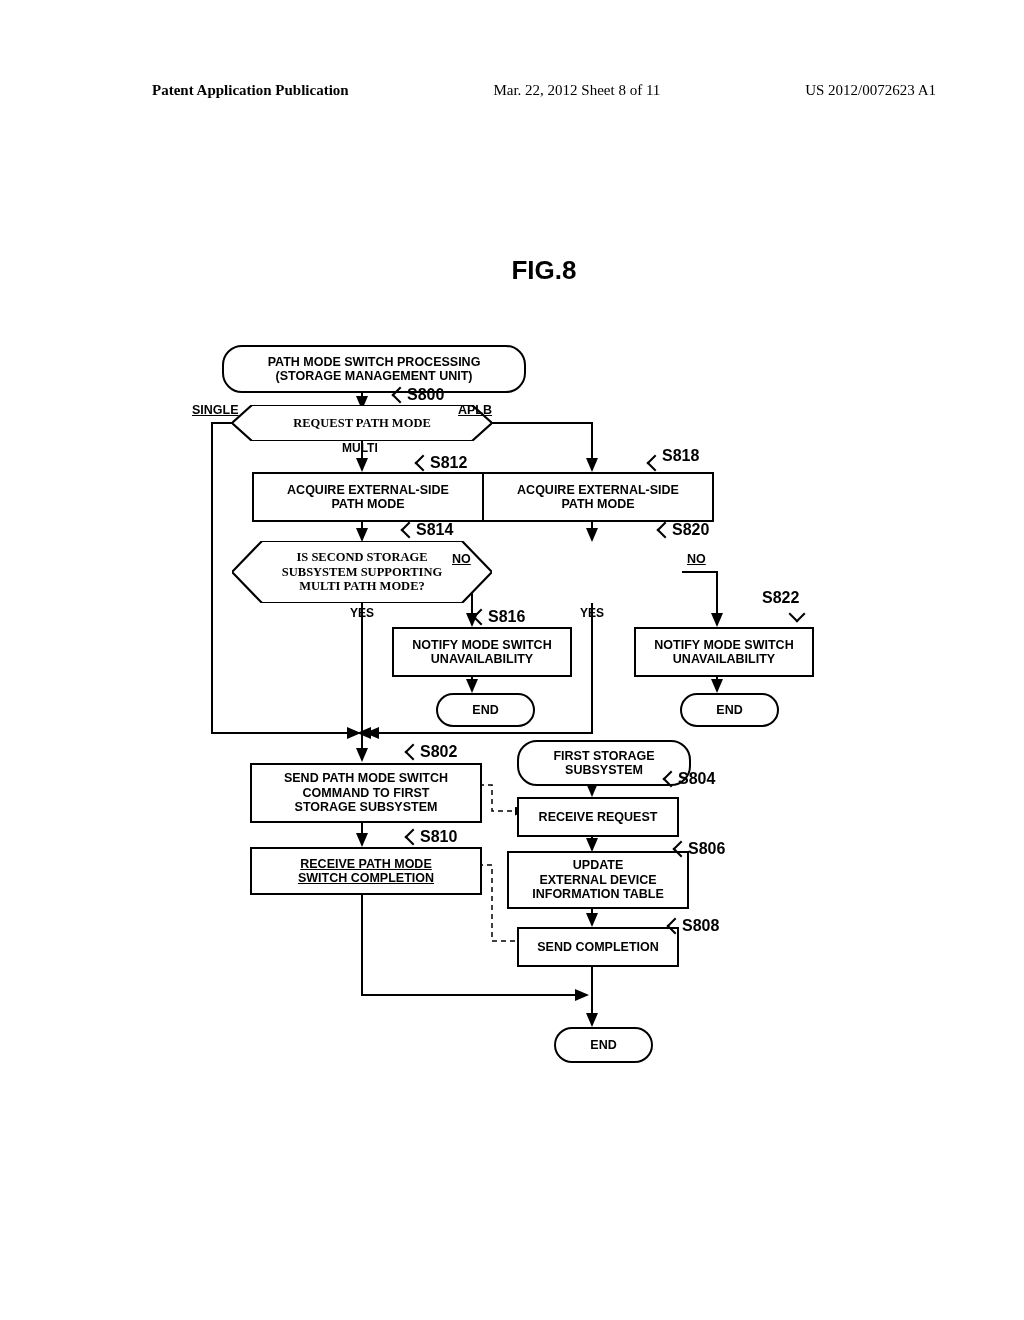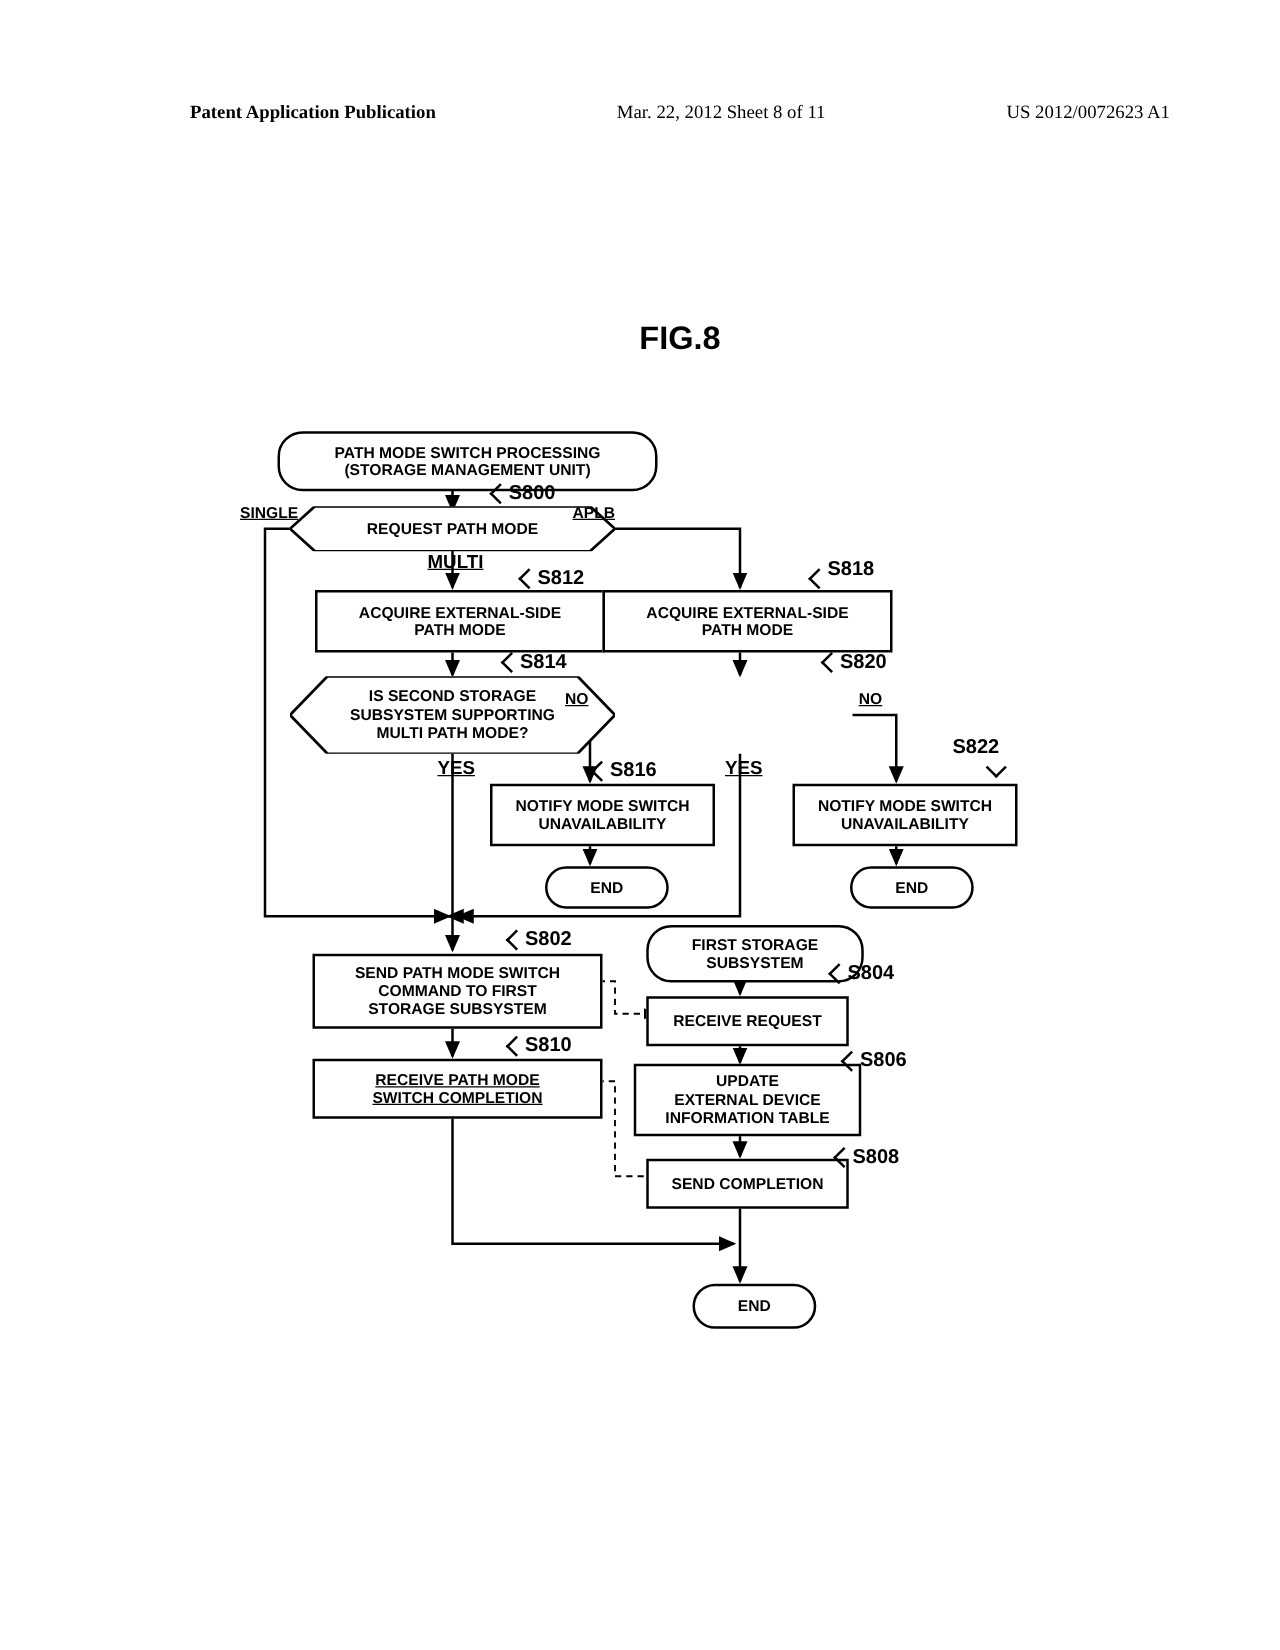--- a/index.html
+++ b/index.html
@@ -71,23 +71,23 @@
     display: flex;
     align-items: center;
     justify-content: center;
     line-height: 1.15;
   }
   .dec svg {
     position: absolute;
     left: 0; top: 0;
     width: 100%; height: 100%;
   }
-  .dec .t { position: relative; z-index: 1; padding: 0 28px; }
+  .dec .t { position: relative; z-index: 1; padding: 0 28px; font-family: Liberation Serif, serif; }
   .lbl { font-size: 12.5px; font-weight: bold; text-decoration: underline; }
-  .lbln { font-size: 15px; font-weight: bold; position: absolute; text-decoration: underline; }
+  .lbln { font-size: 12px; font-weight: bold; position: absolute; }
   .stepnum { font-size: 16px; font-weight: bold; }
   .hook {
     position:absolute; width:10px; height:10px; border-left:2px solid #000; border-bottom:2px solid #000; transform:rotate(45deg);
   }
   .hookr {
     position:absolute; width:10px; height:10px; border-left:2px solid #000; border-bottom:2px solid #000; transform:rotate(-45deg);
   }
   svg.lines { position: absolute; left:0; top:0; width:100%; height:100%; }
 </style>
 </head>

